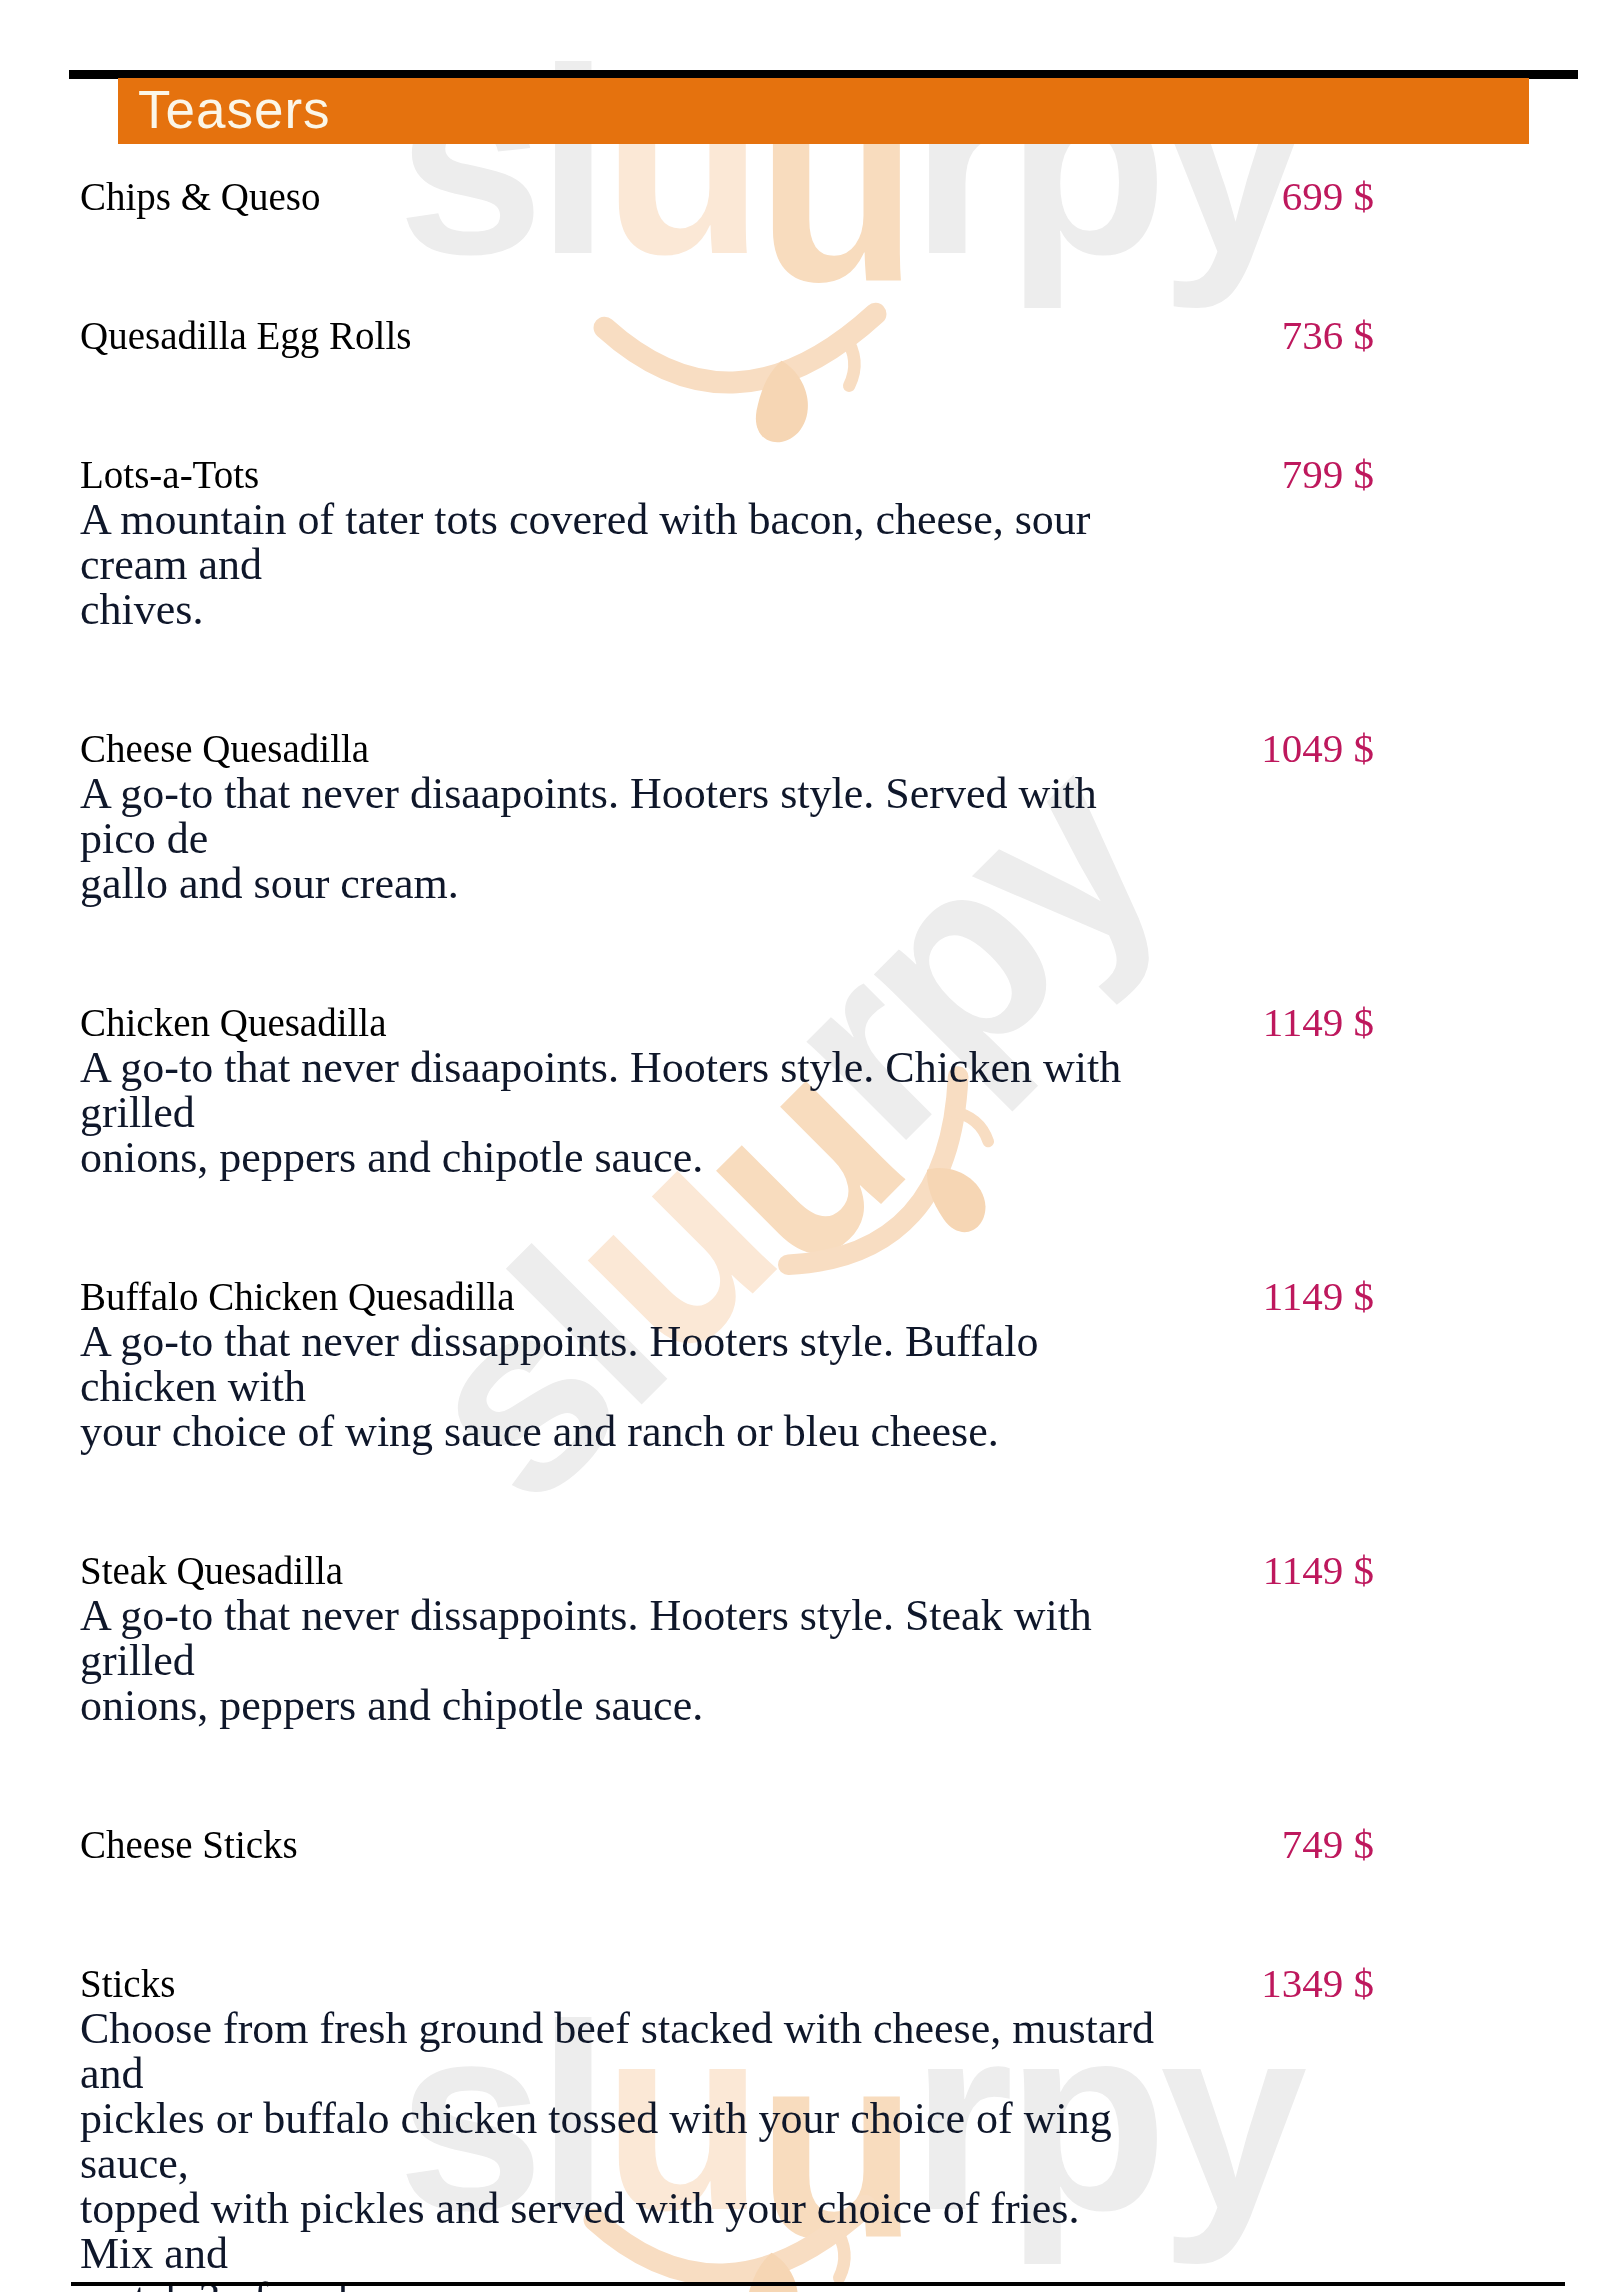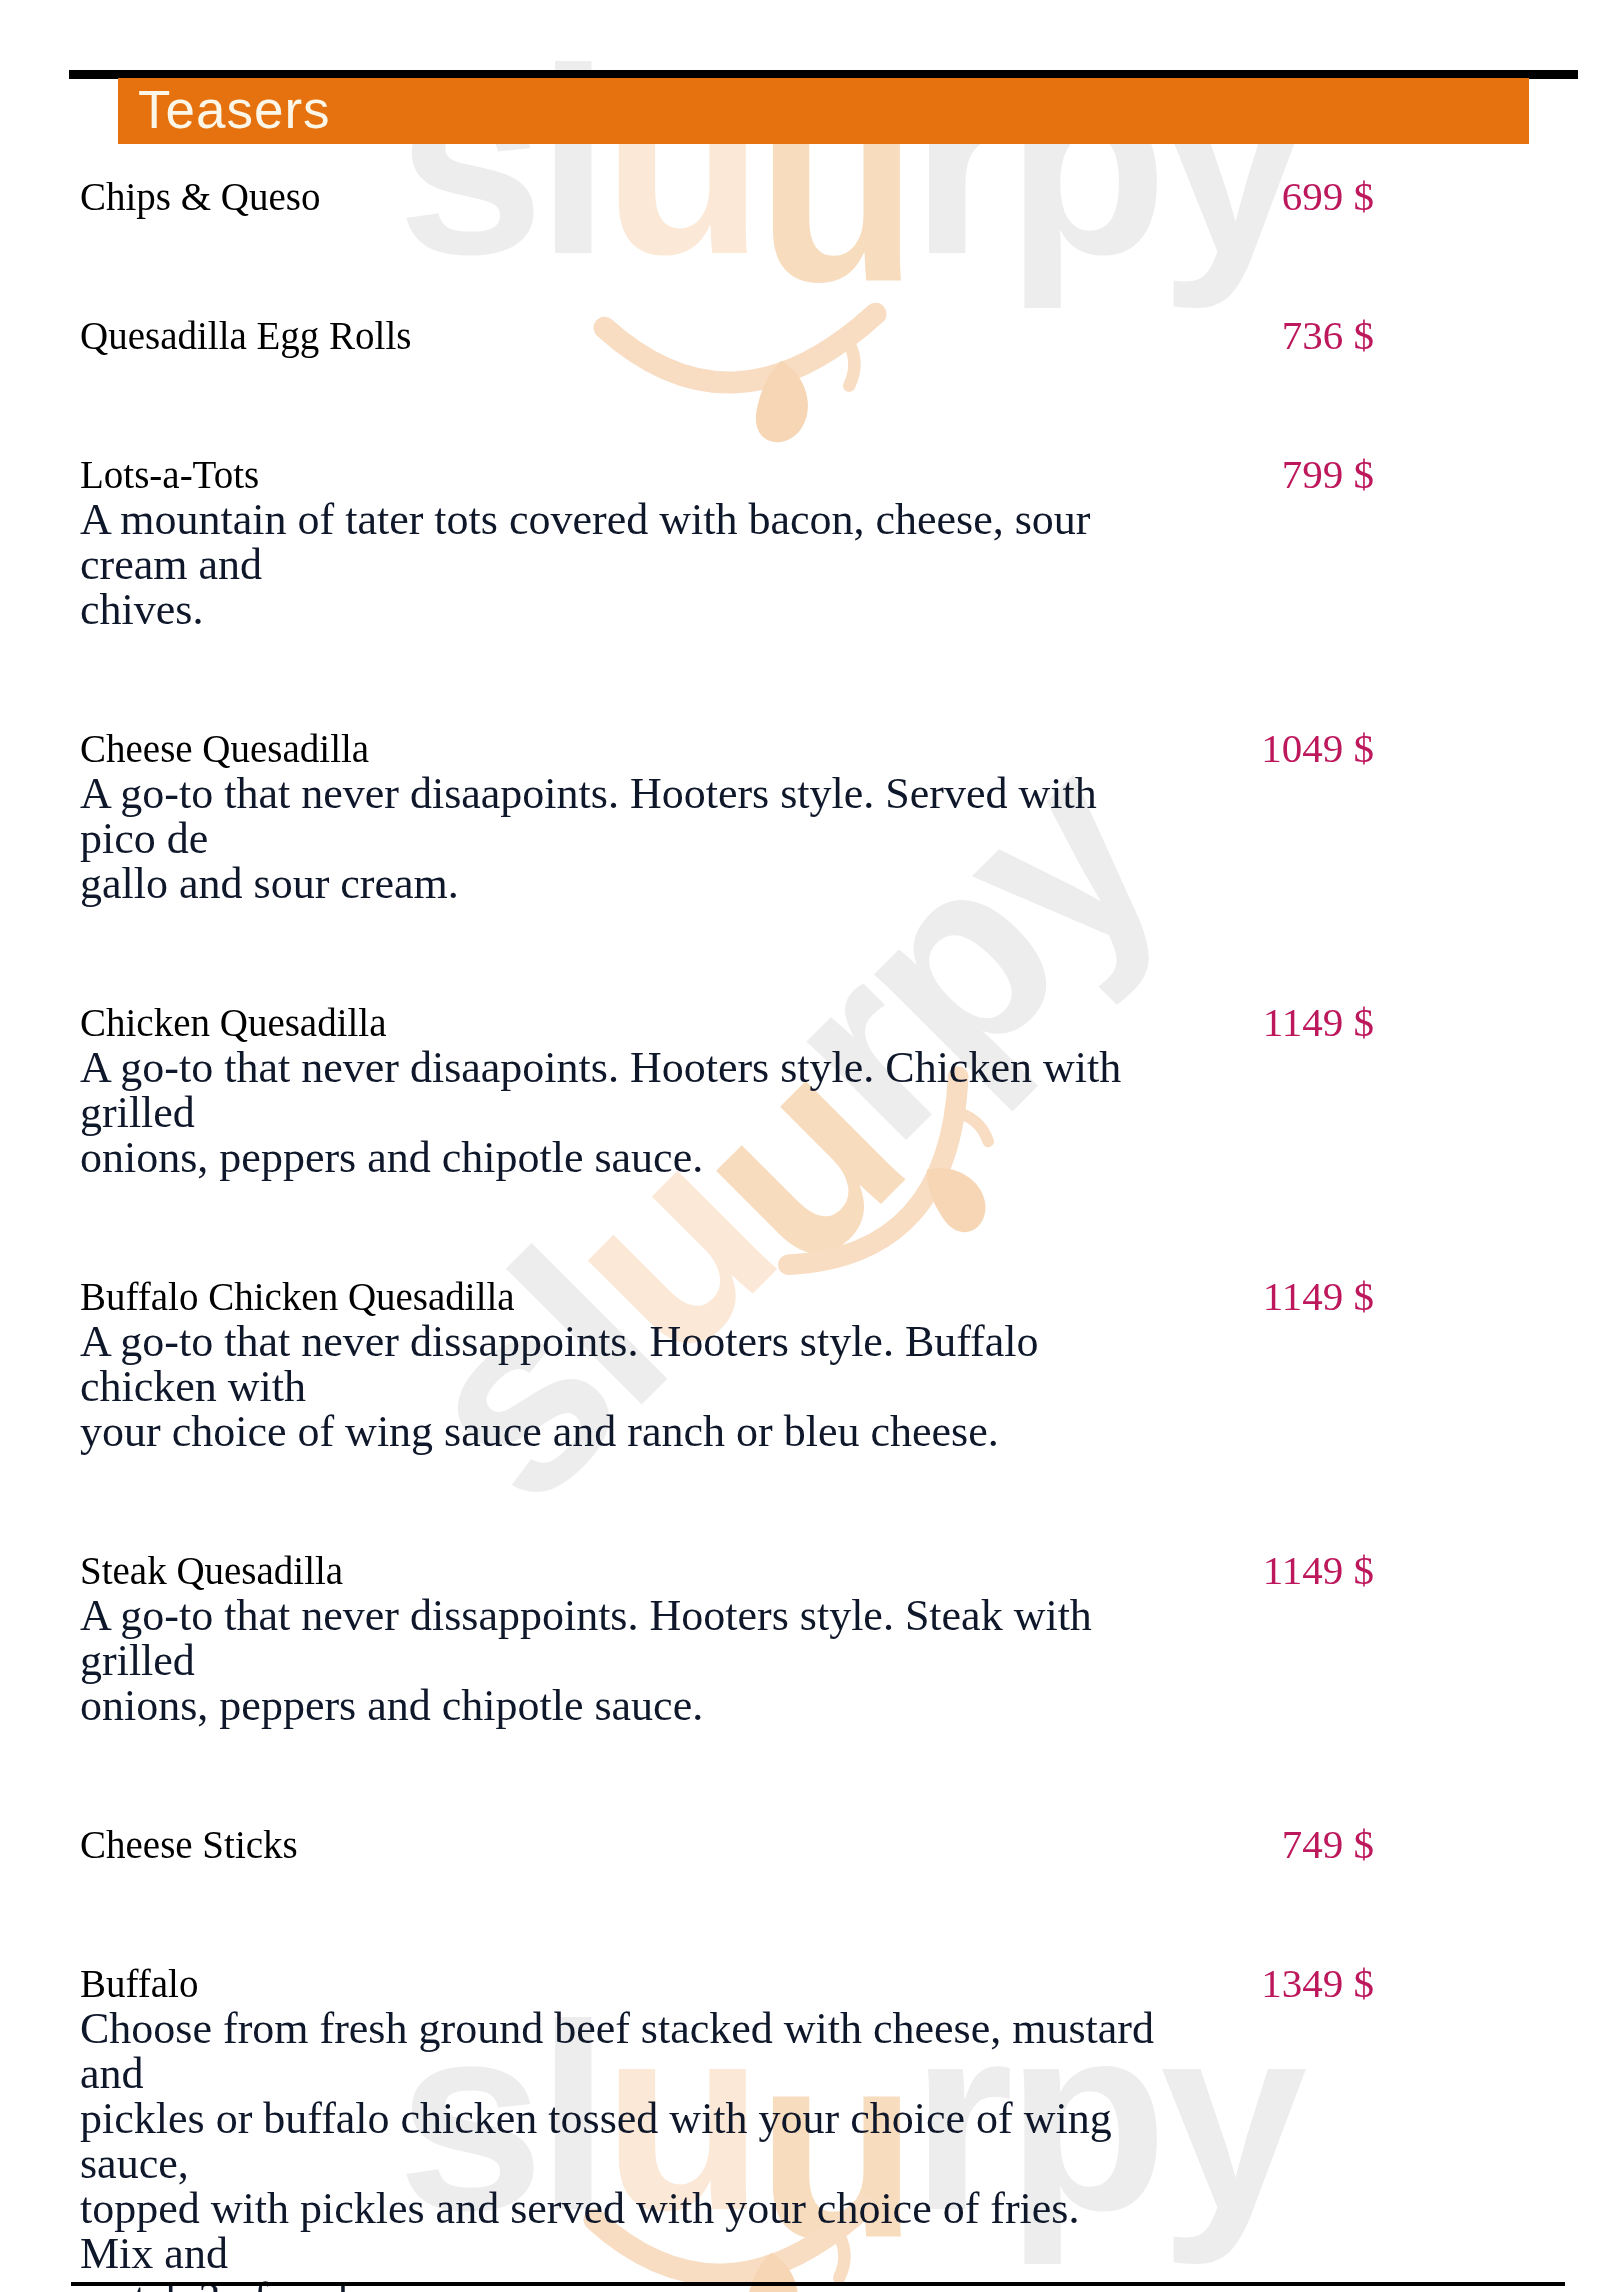--- a/index.html
+++ b/index.html
@@ -163,21 +163,21 @@
 
     <div class="item">
       <div class="item-row">
         <span class="item-name">Cheese Sticks</span>
         <span class="item-price">749 $</span>
       </div>
     </div>
 
     <div class="item">
       <div class="item-row">
-        <span class="item-name">Buffalo</span>
+        <span class="item-name">Sticks</span>
         <span class="item-price">1349 $</span>
       </div>
       <div class="item-desc">Choose from fresh ground beef stacked with cheese, mustard and
 pickles or buffalo chicken tossed with your choice of wing sauce,
 topped with pickles and served with your choice of fries. Mix and
 match 3 of each.</div>
     </div>
 
   </div>
 

